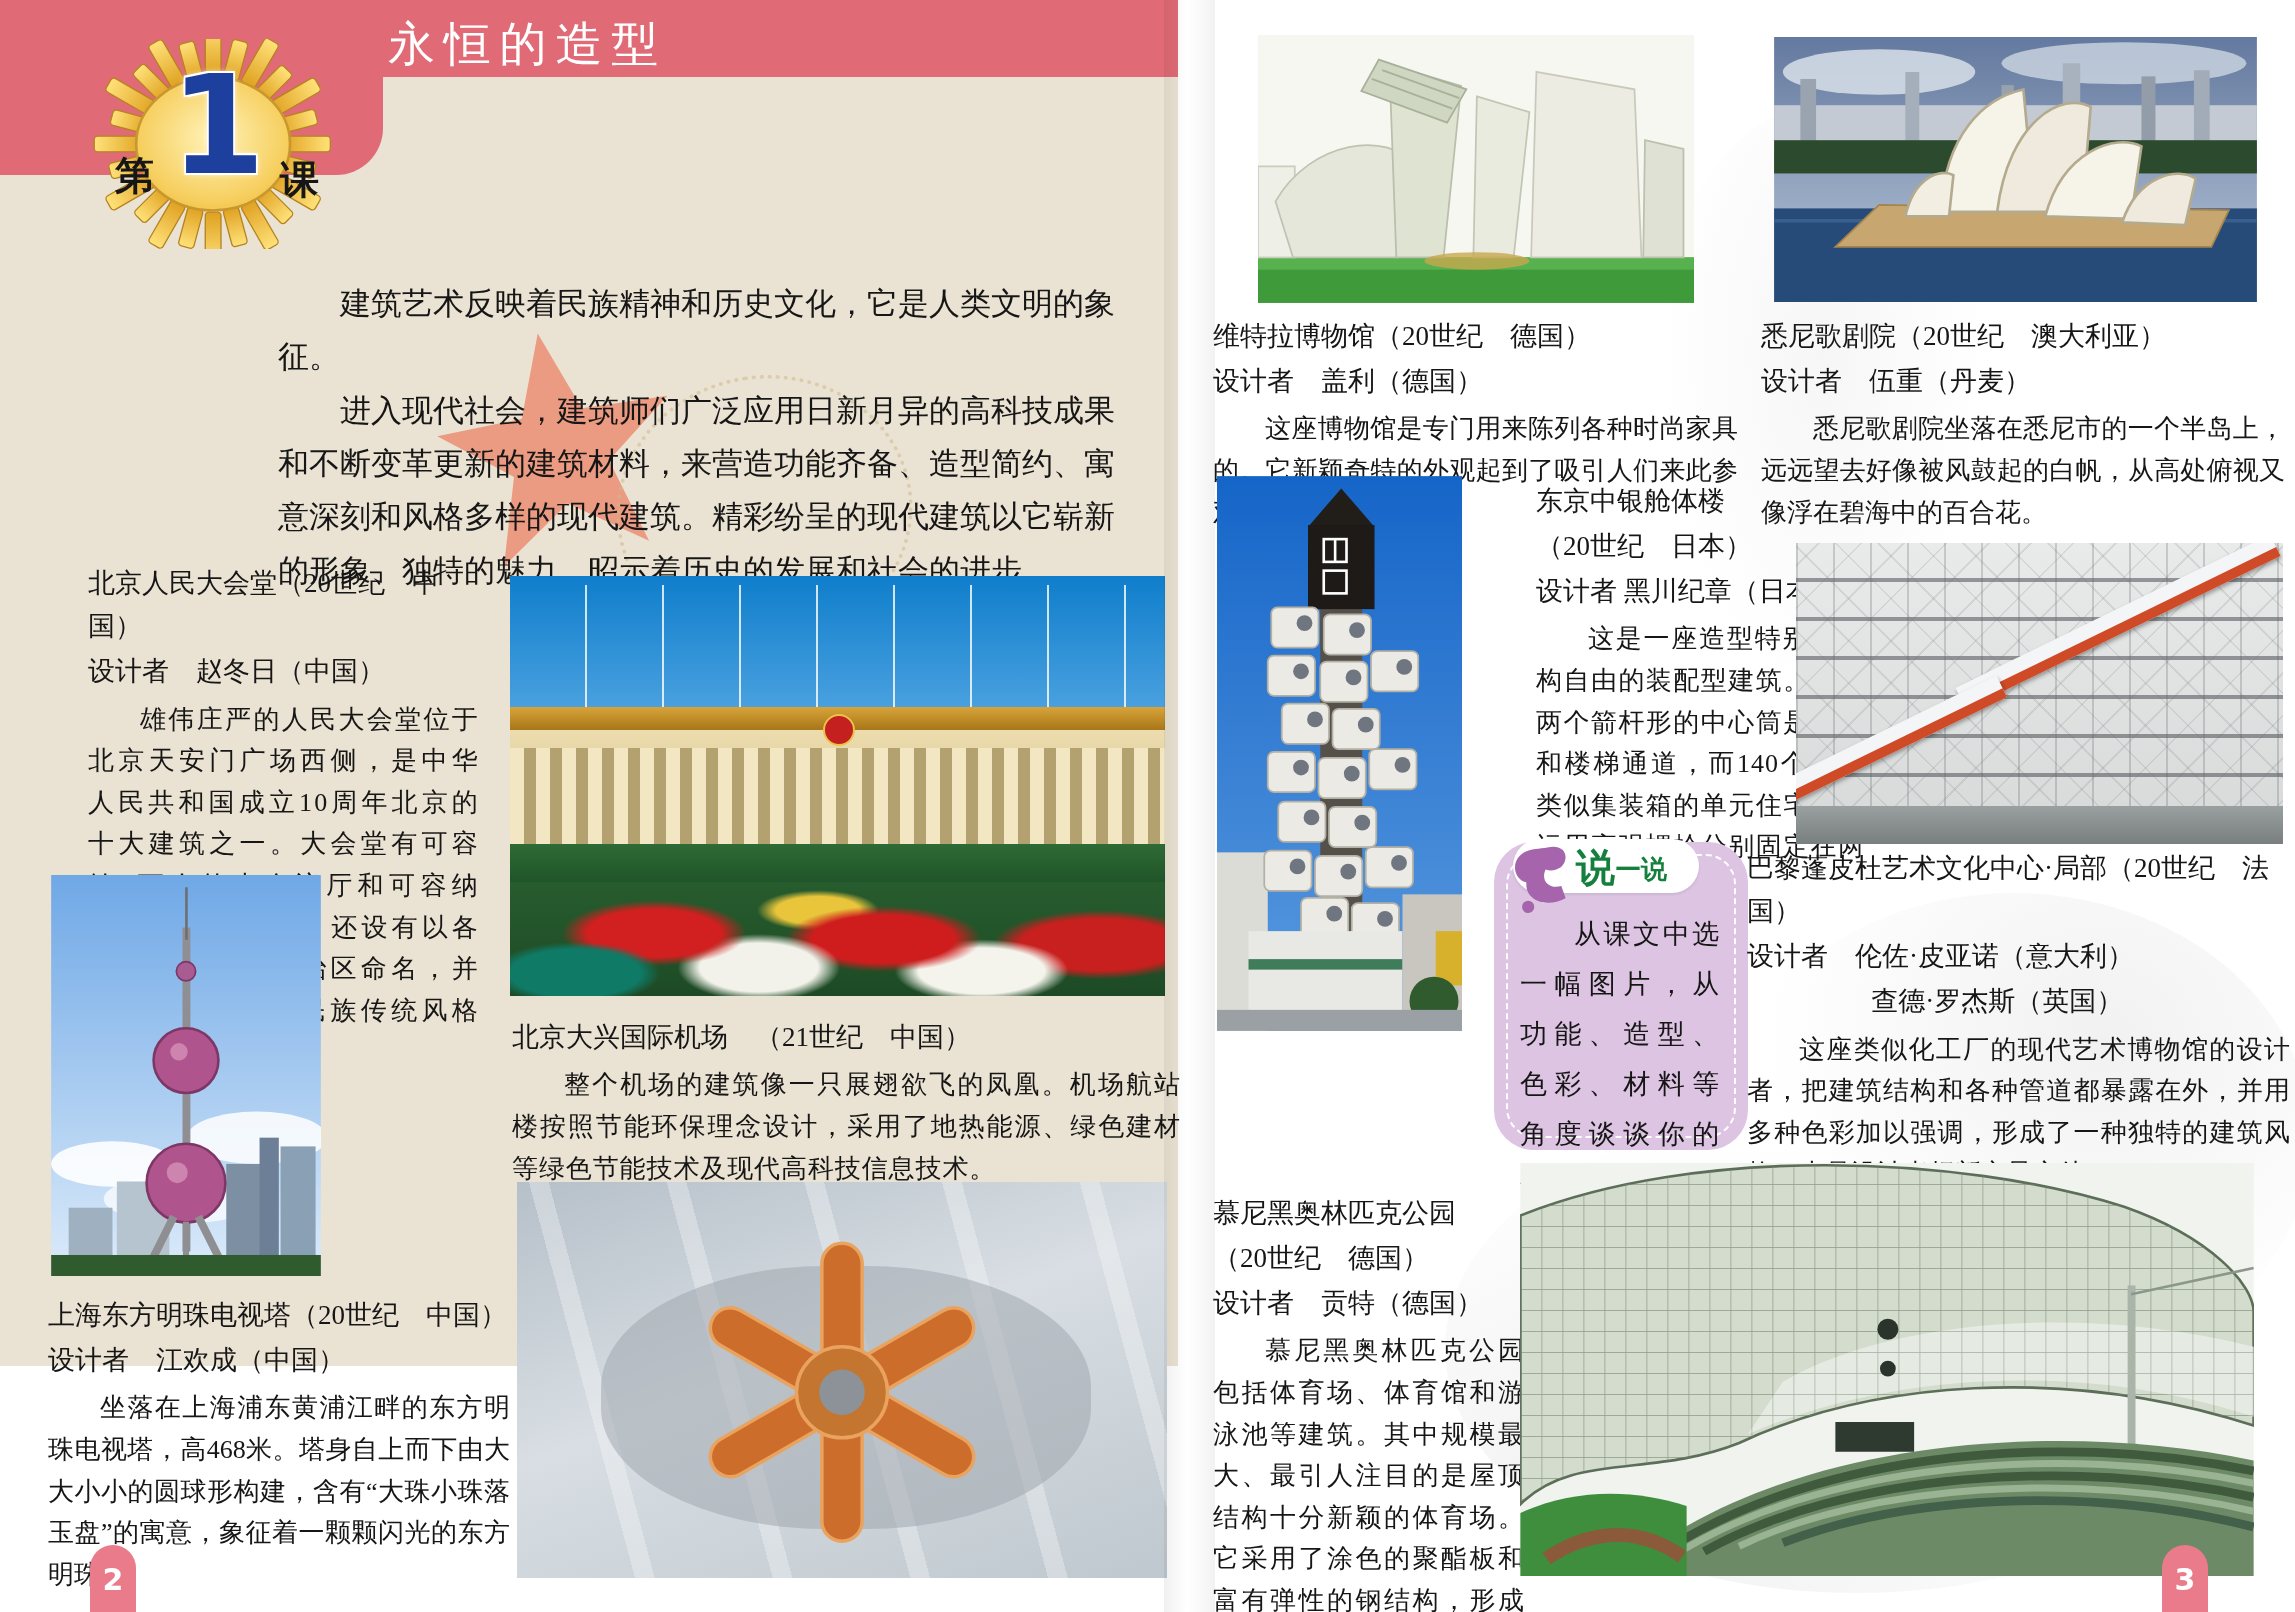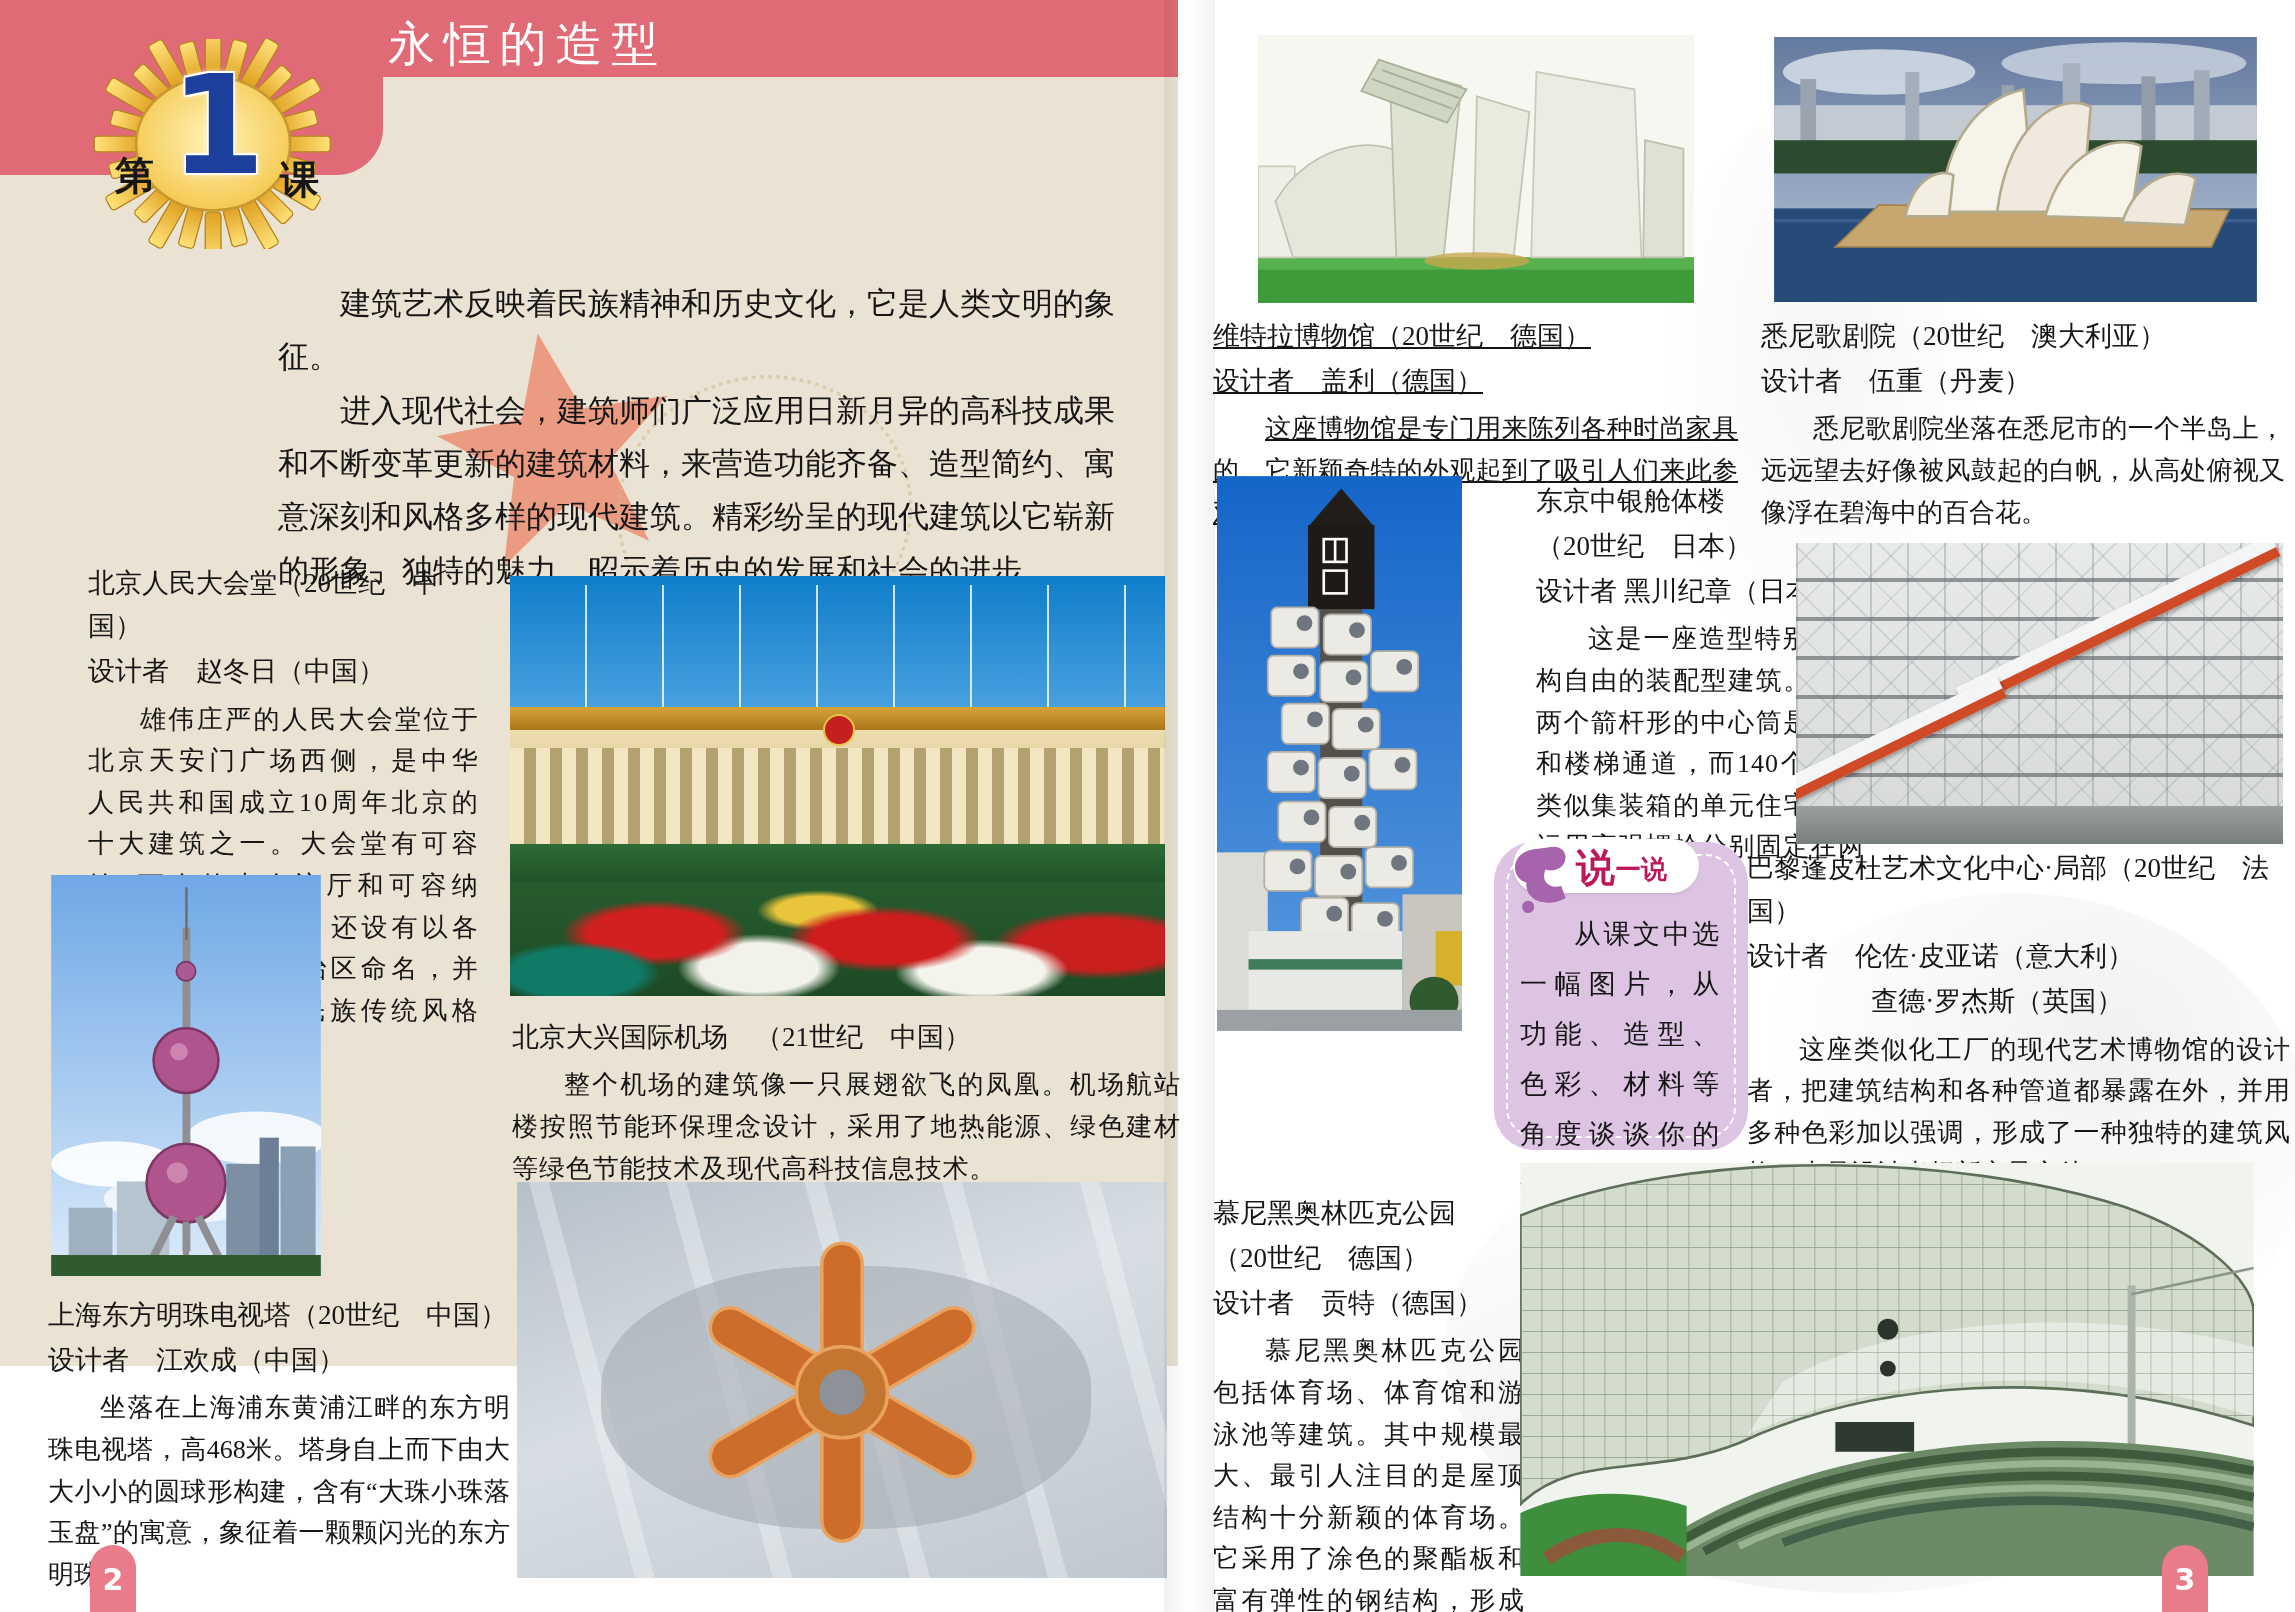--- a/index.html
+++ b/index.html
@@ -43,21 +43,21 @@
   .intro{left:278px;top:277px;width:844px;font-size:31px;line-height:1.72;}
   .intro p{margin:0;text-indent:2em;}
   .cap{line-height:1.6;}
   .cap .t{font-size:27px;margin:0 0 1.8px 0;}
   .cap .body{font-size:26px;margin:5.3px 0 0 0;text-indent:2em;text-align:justify;}
   .sp2{letter-spacing:2.2px;}
   .sp1{letter-spacing:0.9px;}
   .cap-hall{left:88px;top:562px;width:392px;}
   .cap-pearl{left:48px;top:1294px;width:462px;}
   .cap-daxing{left:512px;top:1016px;width:669px;}
-  .cap-vitra{left:1213px;top:315px;width:525px;text-decoration:underline;}
+  .cap-vitra{left:1213px;top:315px;width:525px;}
   .cap-sydney{left:1761px;top:315px;width:524px;}
   .cap-nakagin{left:1488px;top:480px;width:329px;margin-left:48px;}
   .cap-pompidou{left:1747px;top:847px;width:543px;}
   .cap-munich{left:1213px;top:1192px;width:312px;}
   .cap-pompidou .d2{padding-left:4.6em;}
   .just{ text-align:justify;}
 
   
   .page-tab{width:46px;height:67px;background:#ea7b8b;border-radius:23px 23px 0 0;color:#fff;
     font-family:"DejaVu Sans",sans-serif;font-weight:700;font-size:30px;line-height:70px;text-align:center;}
@@ -110,21 +110,21 @@
   .esc{position:absolute;background:#f4f5f6;border-bottom:10.5px solid #cf4a26;box-shadow:0 2.6px 4.4px rgba(0,0,0,.35);}
   .esc1{left:147px;top:67px;width:350px;height:14px;transform:rotate(-26deg);}
   .esc2{left:-44px;top:189px;width:263px;height:14px;transform:rotate(-26deg);}
   .pp-bottom{left:0;top:263px;width:487px;height:39px;background:linear-gradient(#9aa09f,#777e7d);}
 
   
   .say-box{left:1494px;top:842px;width:254px;height:308px;background:#dcc4e2;border-radius:40px;}
   .say-dash{position:absolute;left:12.3px;top:12.3px;right:12.3px;bottom:12.3px;border:2.6px dashed #ffffff;border-radius:30px;}
   .say-pill{left:1513px;top:839px;width:186px;height:54px;background:#ffffff;border-radius:28px;
     box-shadow:0 1.8px 2.6px rgba(0,0,0,.08);}
-  .say-label{position:absolute;left:63px;top:1.8px;white-space:nowrap;color:#be185d;
+  .say-label{position:absolute;left:63px;top:1.8px;white-space:nowrap;color:#15803d;
     font-family:"DejaVu Sans",sans-serif;font-weight:900;}
   .say-label .big{font-size:39px;}
   .say-label .dash{font-size:26px;vertical-align:5.3px;}
   .say-label .small{font-size:26px;vertical-align:3.5px;}
   .say-icon{left:1502px;top:842px;width:75px;height:81px;}
   .say-text{position:absolute;left:26px;top:68px;width:201px;font-size:27px;line-height:1.85;
     text-indent:2em;letter-spacing:1.8px;text-align:justify;}
 
   
   .photo{overflow:hidden;}

